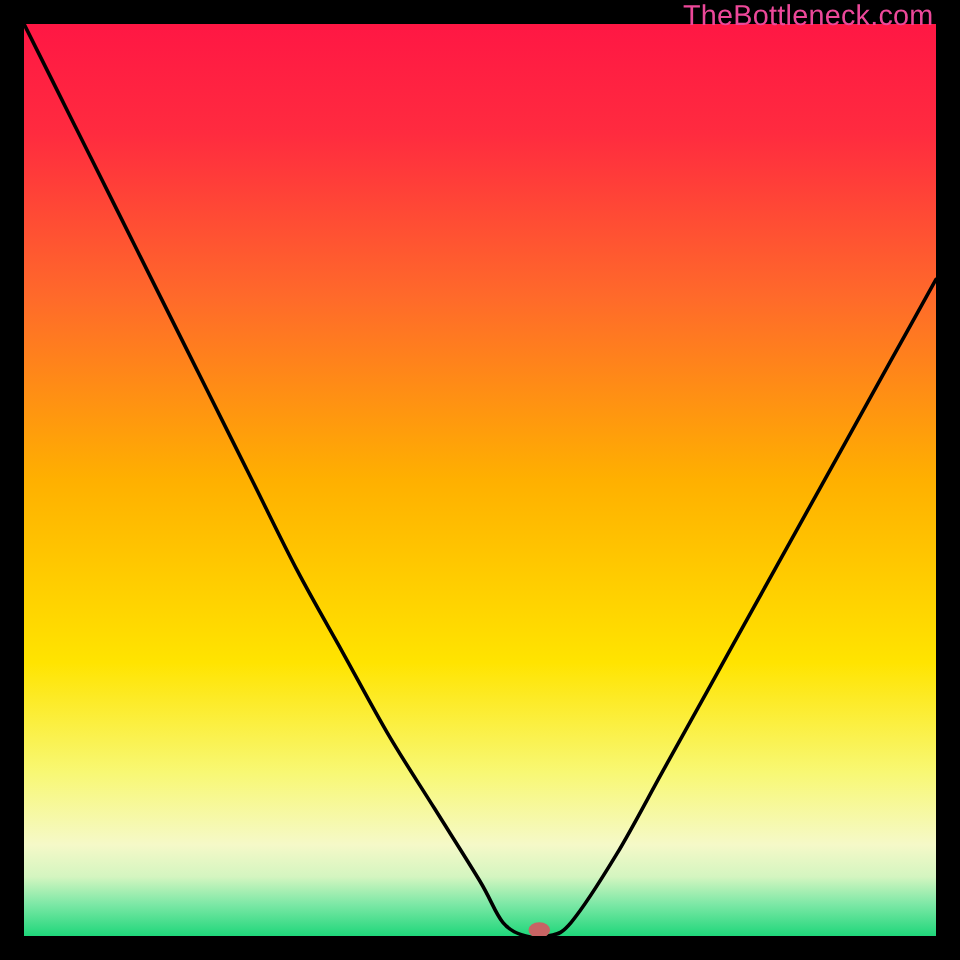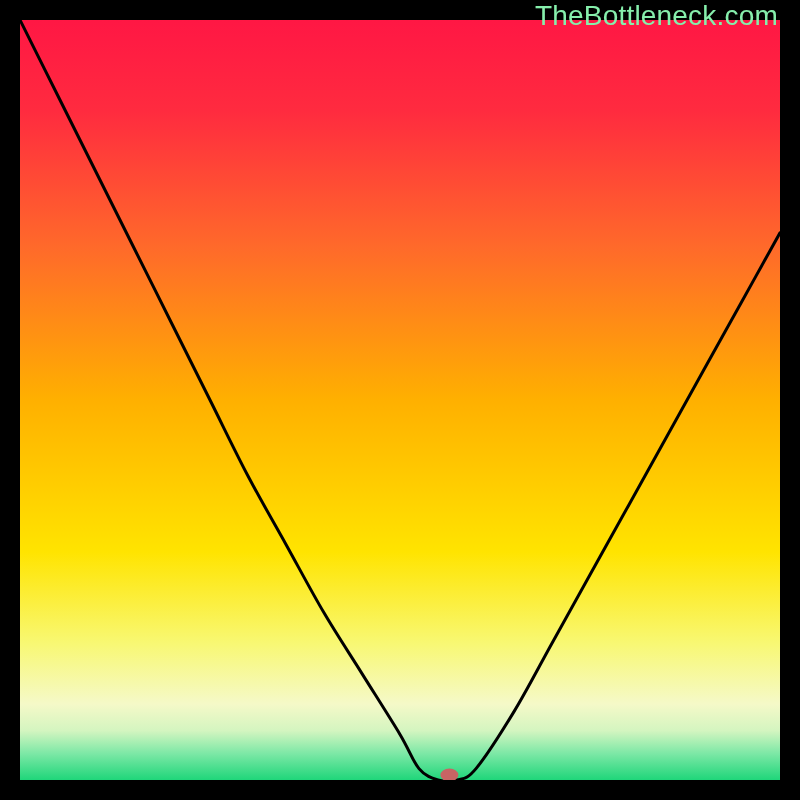--- a/index.html
+++ b/index.html
@@ -22,22 +22,22 @@
     left: 20px;
     top: 20px;
     width: 760px;
     height: 760px;
     box-sizing: border-box;
   }
   .watermark {
     position: absolute;
     top: 0px;
     right: 22px;
-    font-size: 28px;
-    color: #86efac;
+    font-size: 24px;
+    color: #ec4899;
     font-weight: 400;
     letter-spacing: 0.2px;
     z-index: 5;
   }
   svg { display: block; }
 </style>
 </head>
 <body>
 
 <div class="frame">

